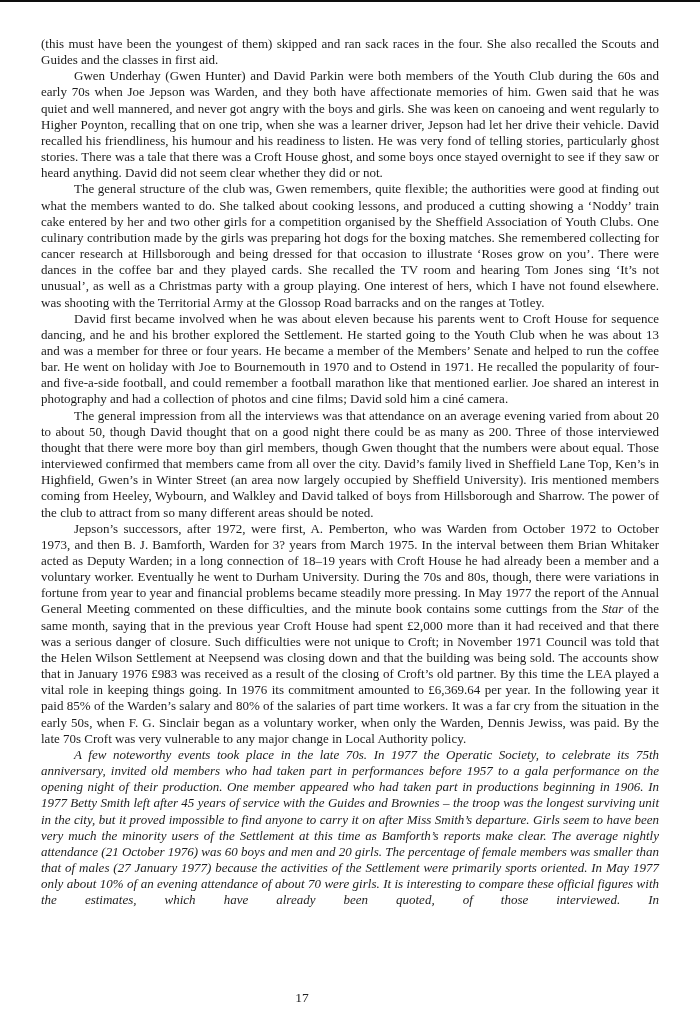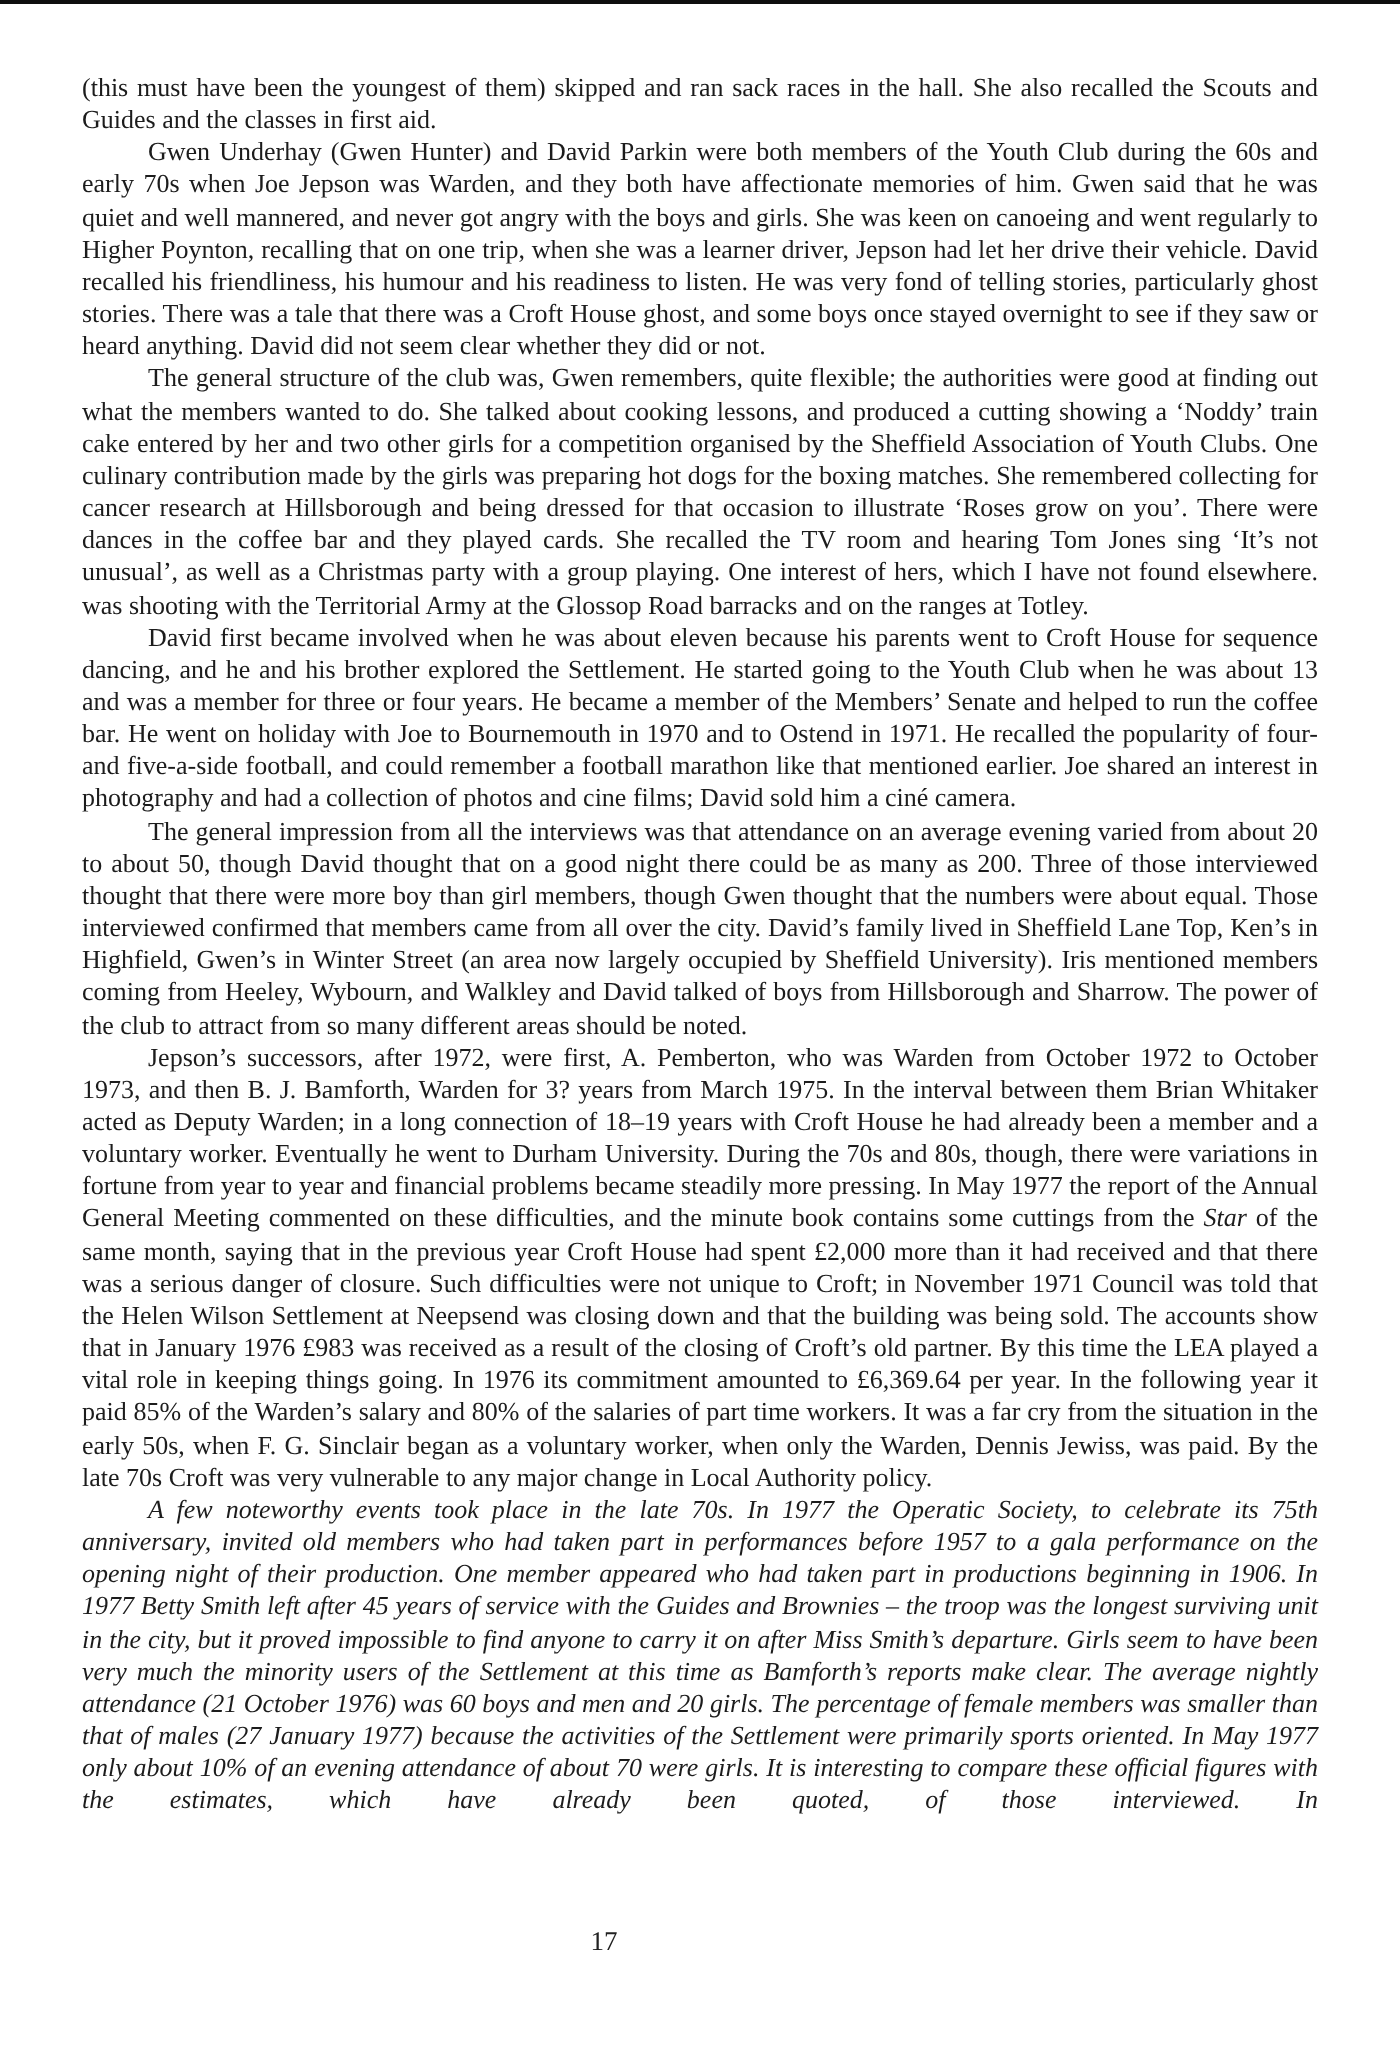--- a/index.html
+++ b/index.html
@@ -43,35 +43,35 @@
   }
   .text-block p.justify-last {
     text-align-last: justify;
     font-style: italic;
   }
   .italic {
     font-style: italic;
   }
   .page-number {
     position: absolute;
-    top: 963px;
+    top: 990px;
     left: 0;
     width: 604px;
     text-align: center;
     font-size: 13.5px;
     color: #222222;
   }
 </style>
 </head>
 <body>
 
 <div class="page">
   <div class="scan-edge"></div>
   <div class="text-block" id="text-block">
-      <p class="no-indent"><span>(this must have been the youngest of them) skipped and ran sack races in the hall. She also recalled the Scouts and Guides and the classes in first aid.</span></p>
+      <p class="no-indent"><span>(this must have been the youngest of them) skipped and ran sack races in the four. She also recalled the Scouts and Guides and the classes in first aid.</span></p>
       <p><span>Gwen Underhay (Gwen Hunter) and David Parkin were both members of the Youth Club during the 60s and early 70s when Joe Jepson was Warden, and they both have affectionate memories of him. Gwen said that he was quiet and well mannered, and never got angry with the boys and girls. She was keen on canoeing and went regularly to Higher Poynton, recalling that on one trip, when she was a learner driver, Jepson had let her drive their vehicle. David recalled his friendliness, his humour and his readiness to listen. He was very fond of telling stories, particularly ghost stories. There was a tale that there was a Croft House ghost, and some boys once stayed overnight to see if they saw or heard anything. David did not seem clear whether they did or not.</span></p>
       <p><span>The general structure of the club was, Gwen remembers, quite flexible; the authorities were good at finding out what the members wanted to do. She talked about cooking lessons, and produced a cutting showing a ‘Noddy’ train cake entered by her and two other girls for a competition organised by the Sheffield Association of Youth Clubs. One culinary contribution made by the girls was preparing hot dogs for the boxing matches. She remembered collecting for cancer research at Hillsborough and being dressed for that occasion to illustrate ‘Roses grow on you’. There were dances in the coffee bar and they played cards. She recalled the TV room and hearing Tom Jones sing ‘It’s not unusual’, as well as a Christmas party with a group playing. One interest of hers, which I have not found elsewhere. was shooting with the Territorial Army at the Glossop Road barracks and on the ranges at Totley.</span></p>
       <p><span>David first became involved when he was about eleven because his parents went to Croft House for sequence dancing, and he and his brother explored the Settlement. He started going to the Youth Club when he was about 13 and was a member for three or four years. He became a member of the Members’ Senate and helped to run the coffee bar. He went on holiday with Joe to Bournemouth in 1970 and to Ostend in 1971. He recalled the popularity of four- and five-a-side football, and could remember a football marathon like that mentioned earlier. Joe shared an interest in photography and had a collection of photos and cine films; David sold him a ciné camera.</span></p>
       <p><span>The general impression from all the interviews was that attendance on an average evening varied from about 20 to about 50, though David thought that on a good night there could be as many as 200. Three of those interviewed thought that there were more boy than girl members, though Gwen thought that the numbers were about equal. Those interviewed confirmed that members came from all over the city. David’s family lived in Sheffield Lane Top, Ken’s in Highfield, Gwen’s in Winter Street (an area now largely occupied by Sheffield University). Iris mentioned members coming from Heeley, Wybourn, and Walkley and David talked of boys from Hillsborough and Sharrow. The power of the club to attract from so many different areas should be noted.</span></p>
       <p><span>Jepson’s successors, after 1972, were first, A. Pemberton, who was Warden from October 1972 to October 1973, and then B. J. Bamforth, Warden for 3? years from March 1975. In the interval between them Brian Whitaker acted as Deputy Warden; in a long connection of 18–19 years with Croft House he had already been a member and a voluntary worker. Eventually he went to Durham University. During the 70s and 80s, though, there were variations in fortune from year to year and financial problems became steadily more pressing. In May 1977 the report of the Annual General Meeting commented on these difficulties, and the minute book contains some cuttings from the </span><span class="italic">Star</span><span> of the same month, saying that in the previous year Croft House had spent £2,000 more than it had received and that there was a serious danger of closure. Such difficulties were not unique to Croft; in November 1971 Council was told that the Helen Wilson Settlement at Neepsend was closing down and that the building was being sold. The accounts show that in January 1976 £983 was received as a result of the closing of Croft’s old partner. By this time the LEA played a vital role in keeping things going. In 1976 its commitment amounted to £6,369.64 per year. In the following year it paid 85% of the Warden’s salary and 80% of the salaries of part time workers. It was a far cry from the situation in the early 50s, when F. G. Sinclair began as a voluntary worker, when only the Warden, Dennis Jewiss, was paid. By the late 70s Croft was very vulnerable to any major change in Local Authority policy.</span></p>
       <p class="justify-last"><span>A few noteworthy events took place in the late 70s. In 1977 the Operatic Society, to celebrate its 75th anniversary, invited old members who had taken part in performances before 1957 to a gala performance on the opening night of their production. One member appeared who had taken part in productions beginning in 1906. In 1977 Betty Smith left after 45 years of service with the Guides and Brownies – the troop was the longest surviving unit in the city, but it proved impossible to find anyone to carry it on after Miss Smith’s departure. Girls seem to have been very much the minority users of the Settlement at this time as Bamforth’s reports make clear. The average nightly attendance (21 October 1976) was 60 boys and men and 20 girls. The percentage of female members was smaller than that of males (27 January 1977) because the activities of the Settlement were primarily sports oriented. In May 1977 only about 10% of an evening attendance of about 70 were girls. It is interesting to compare these official figures with the estimates, which have already been quoted, of those interviewed. In</span></p>
     </div>
   <div class="page-number">17</div>
 </div>
 

